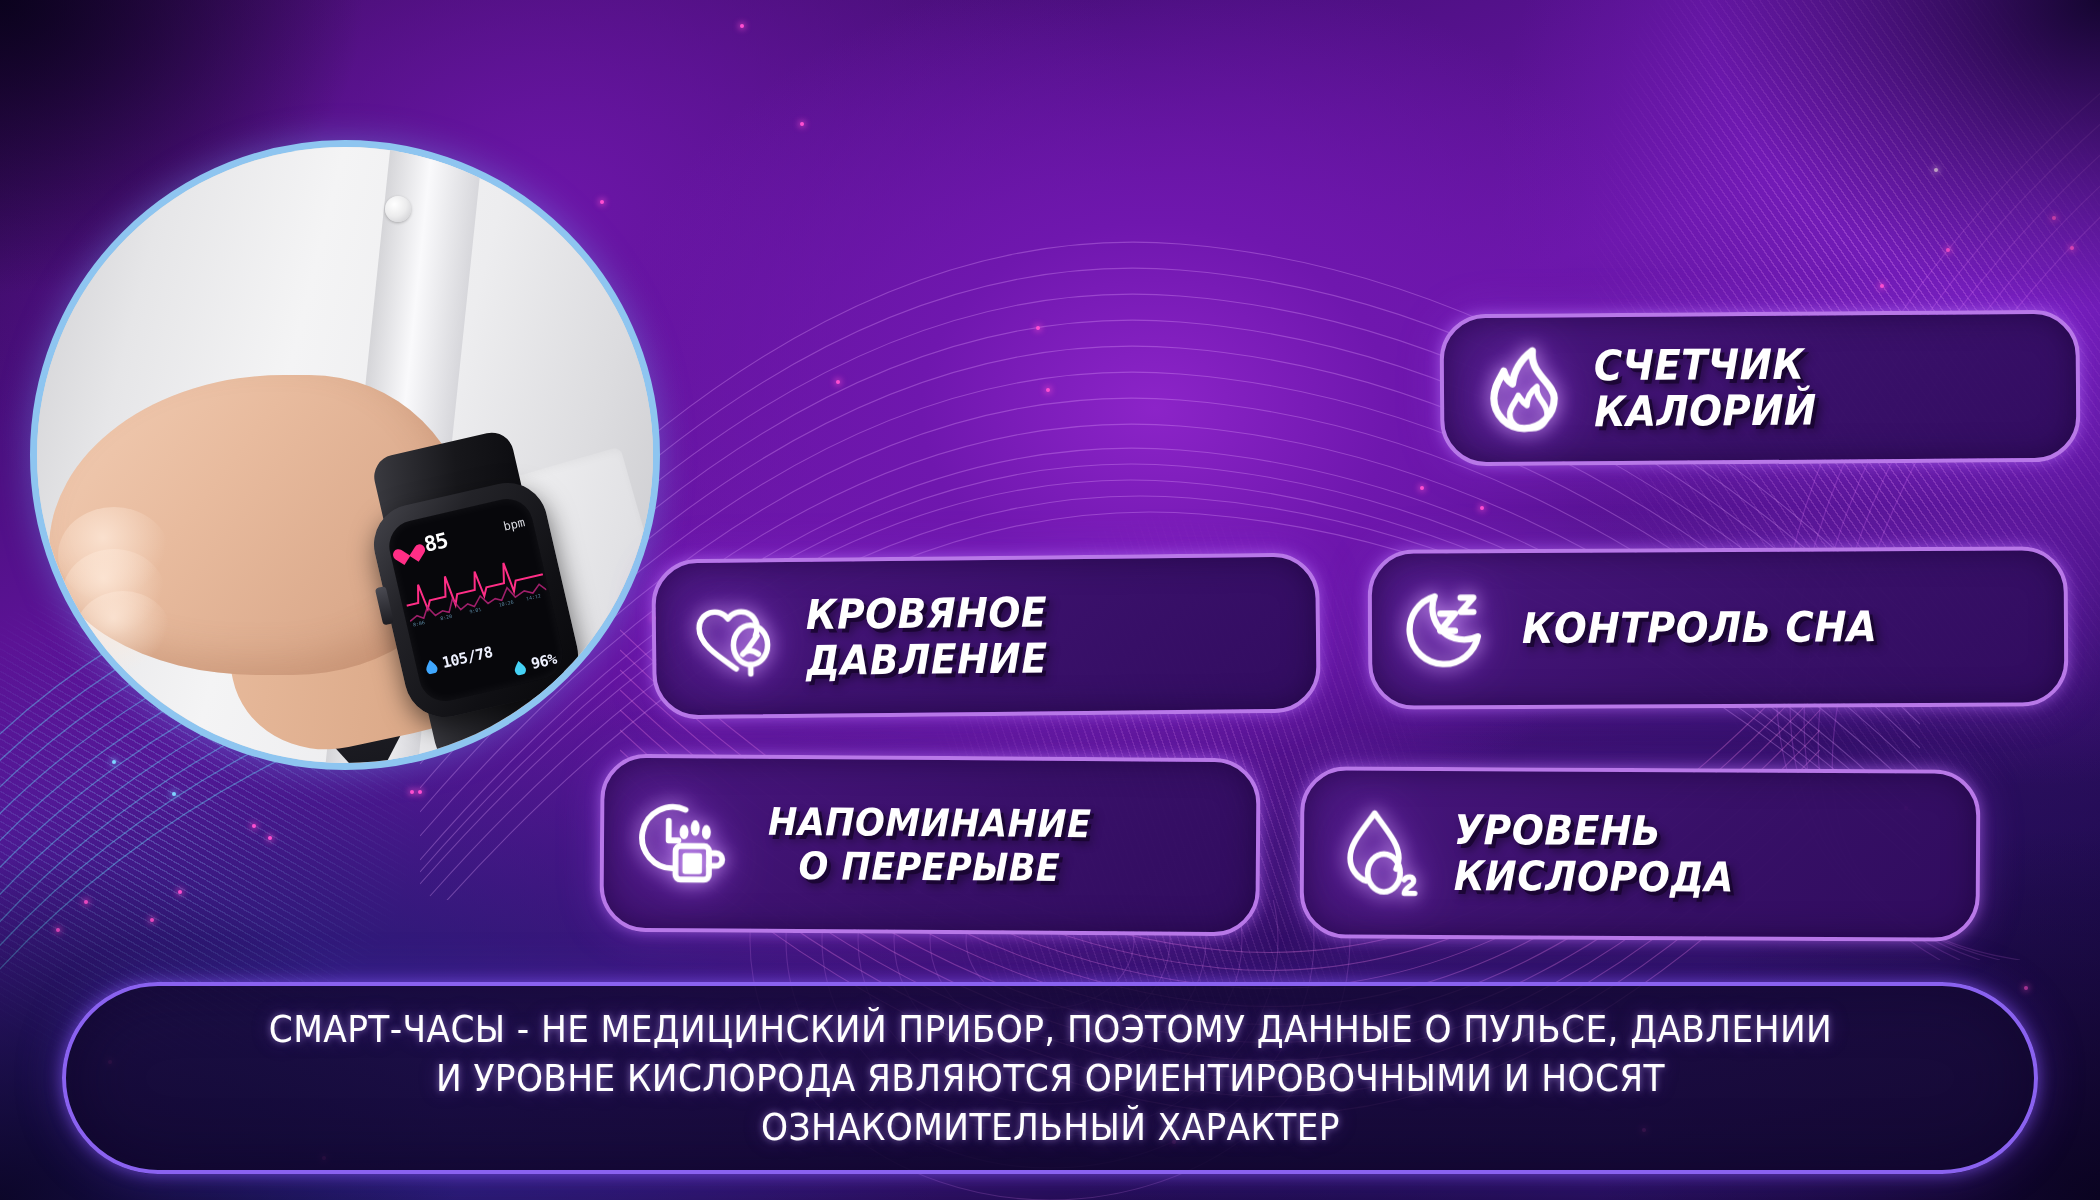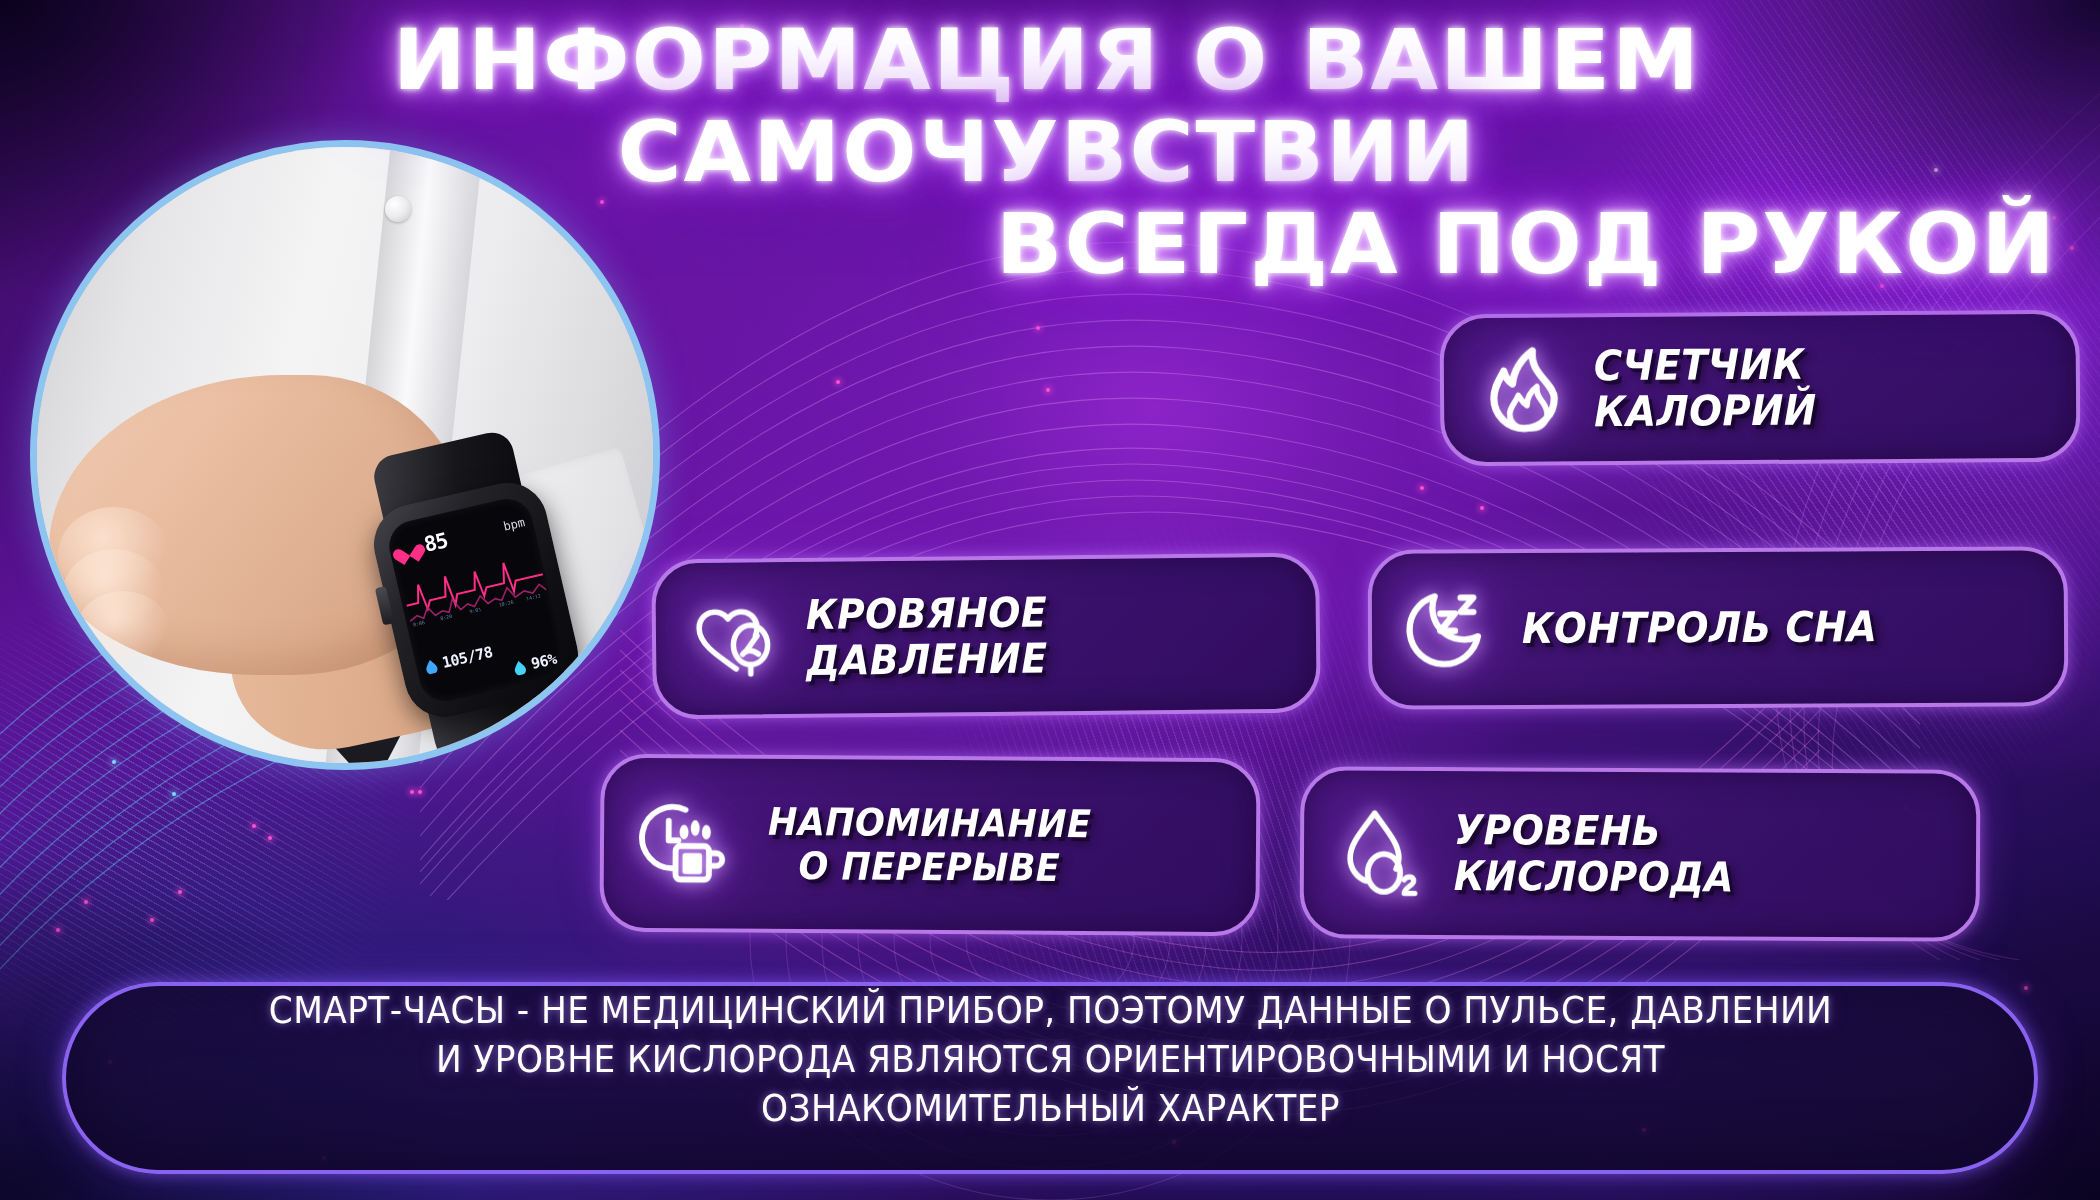--- a/index.html
+++ b/index.html
@@ -263,21 +263,21 @@
   #disclaimer {
     position:absolute; left:62px; top:982px;
     width:1976px; height:192px; z-index:28;
     border:4px solid #8a62f0;
     border-radius:96px;
     background:linear-gradient(180deg, rgba(26,12,62,.80) 0%, rgba(20,9,52,.86) 100%);
     box-shadow:
       0 0 16px rgba(140,95,255,.6),
       0 0 46px rgba(110,60,230,.34),
       inset 0 0 60px rgba(10,4,34,.5);
-    display:flex; align-items:flex-start; justify-content:center;
+    display:flex; align-items:center; justify-content:center;
     padding:0 40px;
   }
   #disclaimer .d-text {
     font-family:"DejaVu Sans", sans-serif;
     font-weight:400;
     font-size:37px; line-height:49px;
     color:#ffffff; text-align:center;
     letter-spacing:.4px;
     transform:scaleX(.93);
     white-space:pre-line;
@@ -396,24 +396,20 @@
     <span class="sp" style="left:1172px; top:1140px;"></span>
     <span class="sp" style="left:322px; top:1156px;"></span>
     <span class="sp" style="left:108px; top:1060px;"></span>
     <span class="sp" style="left:1904px; top:806px;"></span>
     <span class="sp" style="left:2024px; top:986px;"></span>
     <span class="sp" style="left:1642px; top:1128px;"></span>
   </div>
 
   <div class="vignette"></div>
 
-  <div id="headline">
-    <span class="line l1">ИНФОРМАЦИЯ О ВАШЕМ САМОЧУВСТВИИ</span>
-    <span class="line l2">ВСЕГДА ПОД РУКОЙ</span>
-  </div>
 
   <div id="photo-circle">
     <div class="shirt"></div>
     <div class="shirt-placket"></div>
     <div class="shirt-btn b1"></div>
     <div class="shirt-btn b2"></div>
     <div class="tie"></div>
     <div class="shirt-cuff"></div>
     <div class="forearm"></div>
     <div class="hand">

